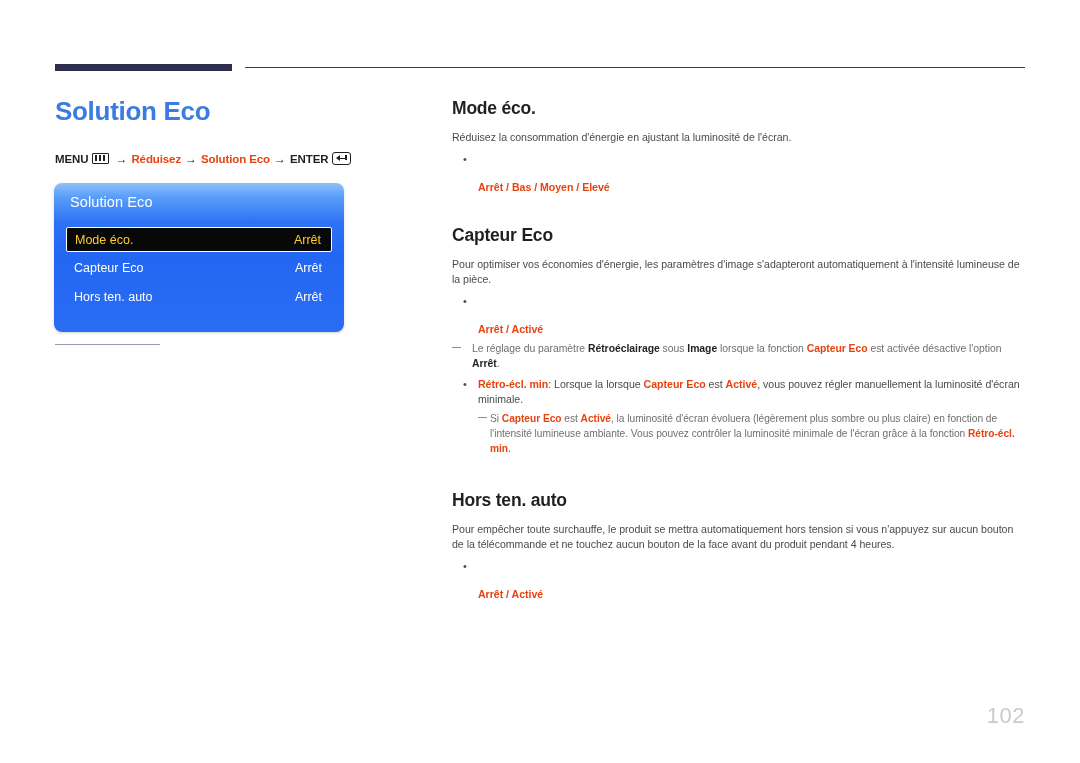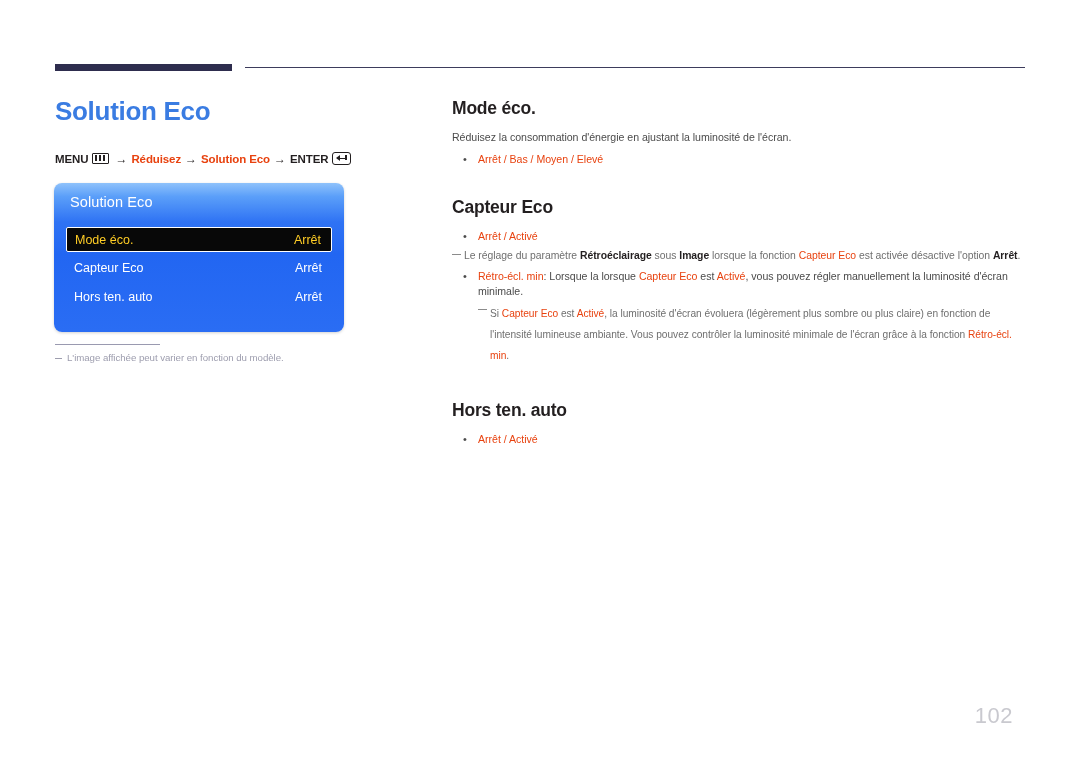--- a/index.html
+++ b/index.html
@@ -249,68 +249,69 @@
     flex: none;
     width: 15px;
     text-align: left;
     padding-left: 11px;
     color: #4b4b4b;
     font-size: 11px;
     line-height: 15px;
     box-sizing: content-box;
   }
   .bullet > .btxt { flex: 1; }
-  .orange { color: #e8420f; font-weight: normal; }
+  .orange { color: #e8420f; font-weight: bold; margin-top: 28px; }
   .bk { color: #231f20; font-weight: bold; }
 
   .note {
     display: flex;
     align-items: flex-start;
     font-size: 10.4px;
     line-height: 15px;
     color: #6f6f6f;
     margin: 4px 0 6px 0;
     letter-spacing: -0.03px;
+    gap: 8px;
   }
   .note .ndash {
     flex: none;
     display: inline-block;
     width: 9px;
     height: 1.4px;
     background: #8b8b8b;
     margin: 6px 3px 0 0;
   }
   .note .ntxt { flex: 1; }
 
   .subnote {
     display: flex;
     align-items: flex-start;
     font-size: 10.2px;
-    line-height: 21px;
+    line-height: 15px;
     color: #6f6f6f;
     margin: 3px 0 0 26px;
     letter-spacing: -0.03px;
   }
   .subnote .ndash {
     flex: none;
     display: inline-block;
     width: 9px;
     height: 1.4px;
     background: #8b8b8b;
     margin: 6px 3px 0 0;
   }
   .subnote .ntxt { flex: 1; }
 
   .gap-sec { height: 26px; }
   .gap-sec-lg { height: 34px; }
 
   
   #page-num {
     position: absolute;
-    right: 67px;
+    right: 55px;
     top: 703px;
     font-size: 22px;
     color: #c9c9cf;
     letter-spacing: 0.5px;
   }
 </style>
 </head>
 <body>
 
 <div id="top-rules">
@@ -356,41 +357,38 @@
   </div>
 
   <div class="osd-row r3">
     <span>Hors ten. auto</span>
     <span class="osd-val">Arrêt</span>
   </div>
 </div>
 
 <div id="osd-note">
   <div class="note-rule"></div>
-  <div class="note-text">
-    <span class="note-dash"></span>
-    <span>L'image affichée peut varier en fonction du modèle.</span>
-  </div>
 </div>
 
 <div id="right-col">
 
   <div class="section">
     <h2 class="sec-h">Mode éco.</h2>
     <p class="sec-p">Réduisez la consommation d'énergie en ajustant la luminosité de l'écran.</p>
     <div class="bullet">
       <span class="dot">•</span>
       <span class="btxt orange">Arrêt / Bas / Moyen / Elevé</span>
     </div>
   </div>
 
   <div class="gap-sec"></div>
 
   <div class="section">
     <h2 class="sec-h">Capteur Eco</h2>
+    <p class="sec-p">Pour optimiser vos économies d'énergie, les paramètres d'image s'adapteront automatiquement à l'intensité lumineuse de la pièce.</p>
     <div class="bullet">
       <span class="dot">•</span>
       <span class="btxt orange">Arrêt / Activé</span>
     </div>
 
     <div class="note">
       <span class="ndash"></span>
       <span class="ntxt"><span>Le réglage du paramètre </span><span class="bk">Rétroéclairage</span><span> sous </span><span class="bk">Image</span><span> lorsque la fonction </span><span class="orange">Capteur Eco</span><span> est activée désactive l'option </span><span class="bk">Arrêt</span><span>.</span></span>
     </div>
 
@@ -402,20 +400,21 @@
     <div class="subnote">
       <span class="ndash"></span>
       <span class="ntxt"><span>Si </span><span class="orange">Capteur Eco</span><span> est </span><span class="orange">Activé</span><span>, la luminosité d'écran évoluera (légèrement plus sombre ou plus claire) en fonction de l'intensité lumineuse ambiante. Vous pouvez contrôler la luminosité minimale de l'écran grâce à la fonction </span><span class="orange">Rétro-écl. min</span><span>.</span></span>
     </div>
   </div>
 
   <div class="gap-sec-lg"></div>
 
   <div class="section">
     <h2 class="sec-h">Hors ten. auto</h2>
+    <p class="sec-p">Pour empêcher toute surchauffe, le produit se mettra automatiquement hors tension si vous n'appuyez sur aucun bouton de la télécommande et ne touchez aucun bouton de la face avant du produit pendant 4 heures.</p>
     <div class="bullet">
       <span class="dot">•</span>
       <span class="btxt orange">Arrêt / Activé</span>
     </div>
   </div>
 
 </div>
 
 <div id="page-num">102</div>
 

